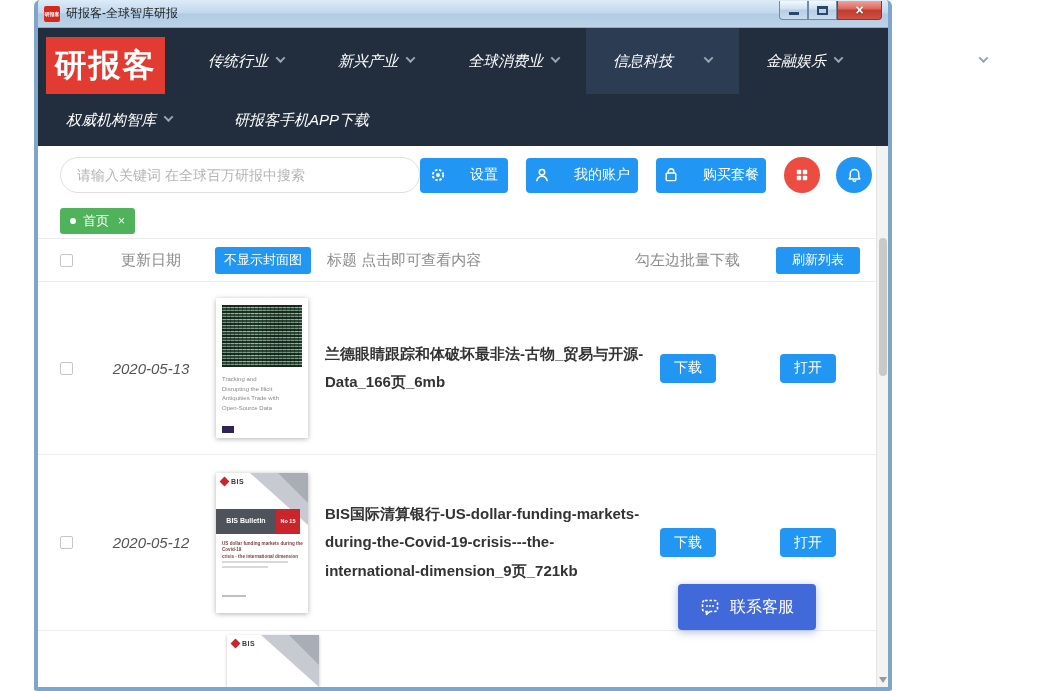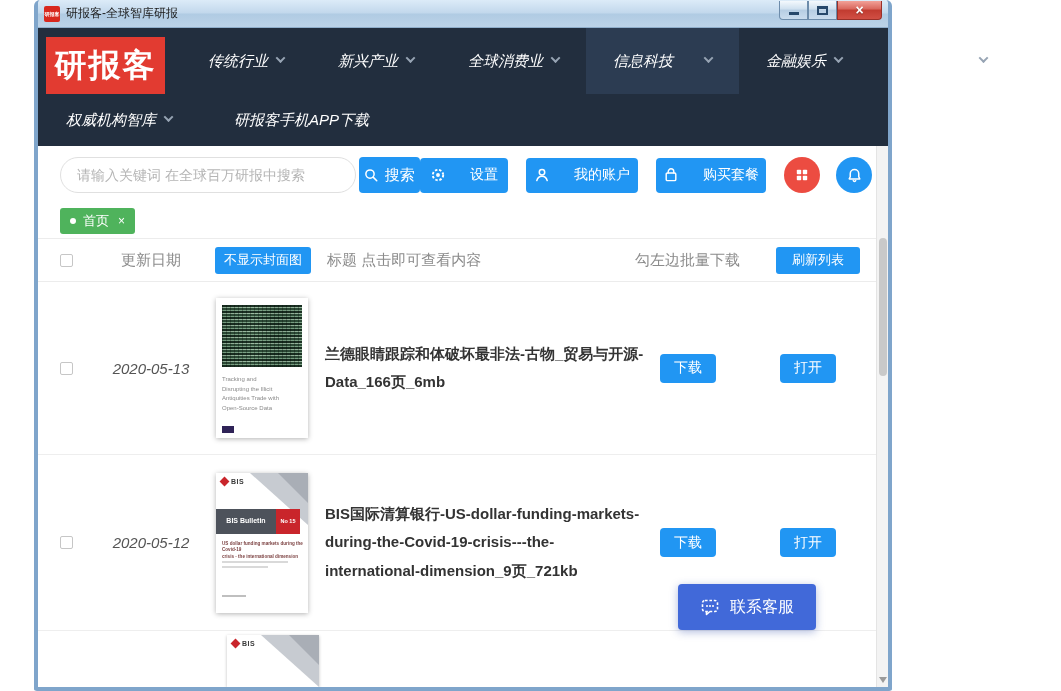--- a/index.html
+++ b/index.html
@@ -205,29 +205,20 @@
         <i class="chev"></i>
       </div>
       <div class="nav-item">
         <span>研报客手机APP下载</span>
       </div>
     </div>
   </div>
 
   <div class="toolbar">
     <input class="search-input" type="text" placeholder="请输入关键词 在全球百万研报中搜索" style="">
-    <button class="btn search-btn">
-      <span style="display:flex">
-        <svg width="15" height="15" viewBox="0 0 20 20">
-            <circle cx="8" cy="8" r="5.5" fill="none" stroke="#fff" stroke-width="2"></circle>
-            <line x1="12.5" y1="12.5" x2="17" y2="17" stroke="#fff" stroke-width="2" stroke-linecap="round"></line>
-          </svg>
-      </span>
-      <span>搜索</span>
-    </button>
     <div class="tb-right">
       <button class="btn tb-btn btn-settings">
         <span style="display:flex">
           <svg width="16" height="16" viewBox="0 0 20 20">
               <circle cx="10" cy="10" r="6.5" fill="none" stroke="#fff" stroke-width="2.4" stroke-dasharray="3 2.2"></circle>
               <circle cx="10" cy="10" r="2.4" fill="#fff"></circle>
             </svg>
         </span>
         <span>设置</span>
       </button>

